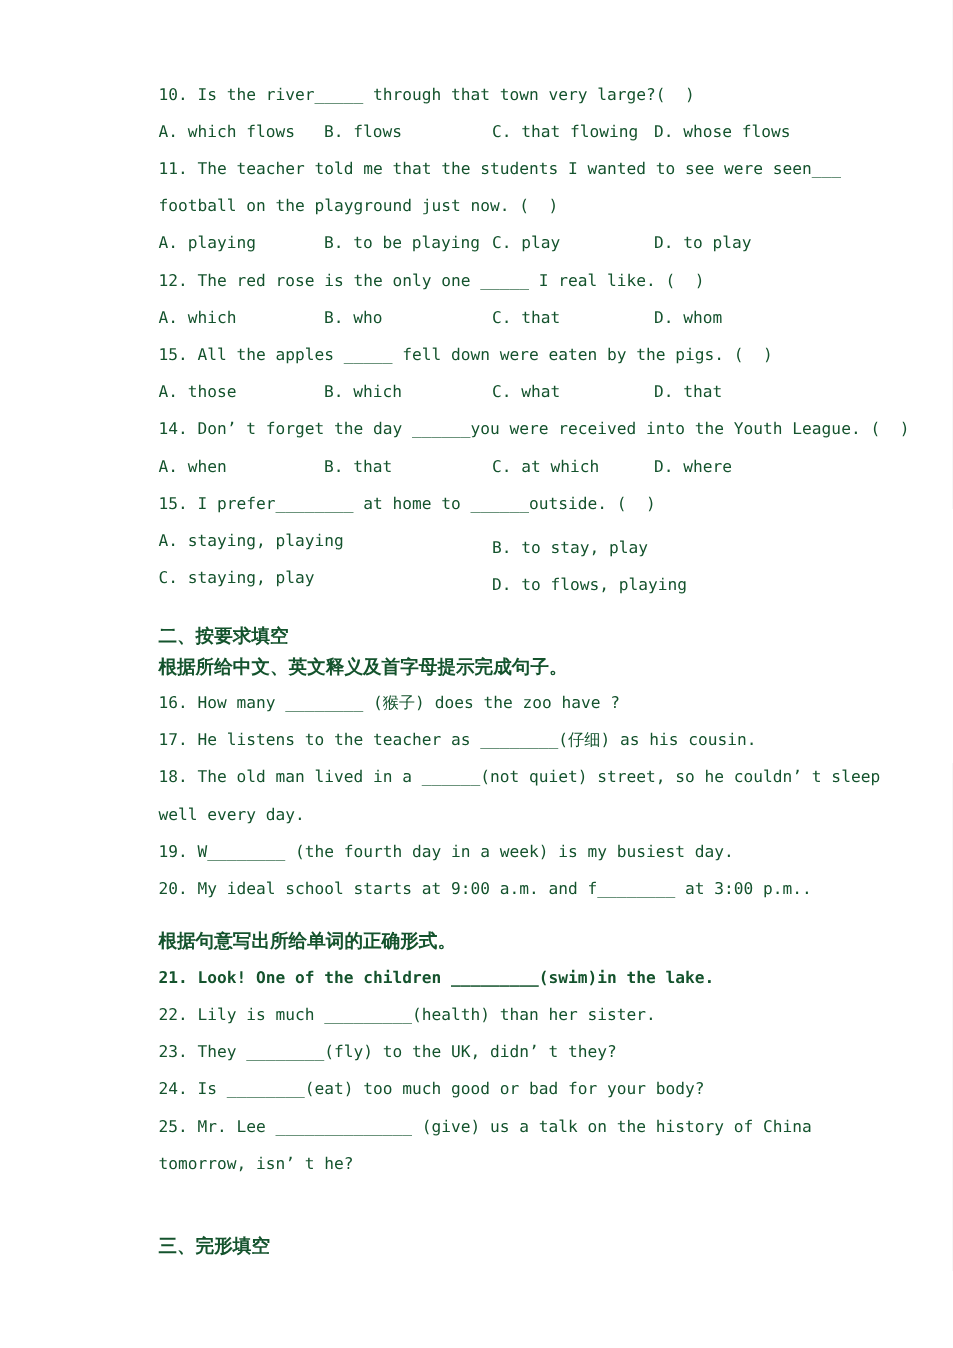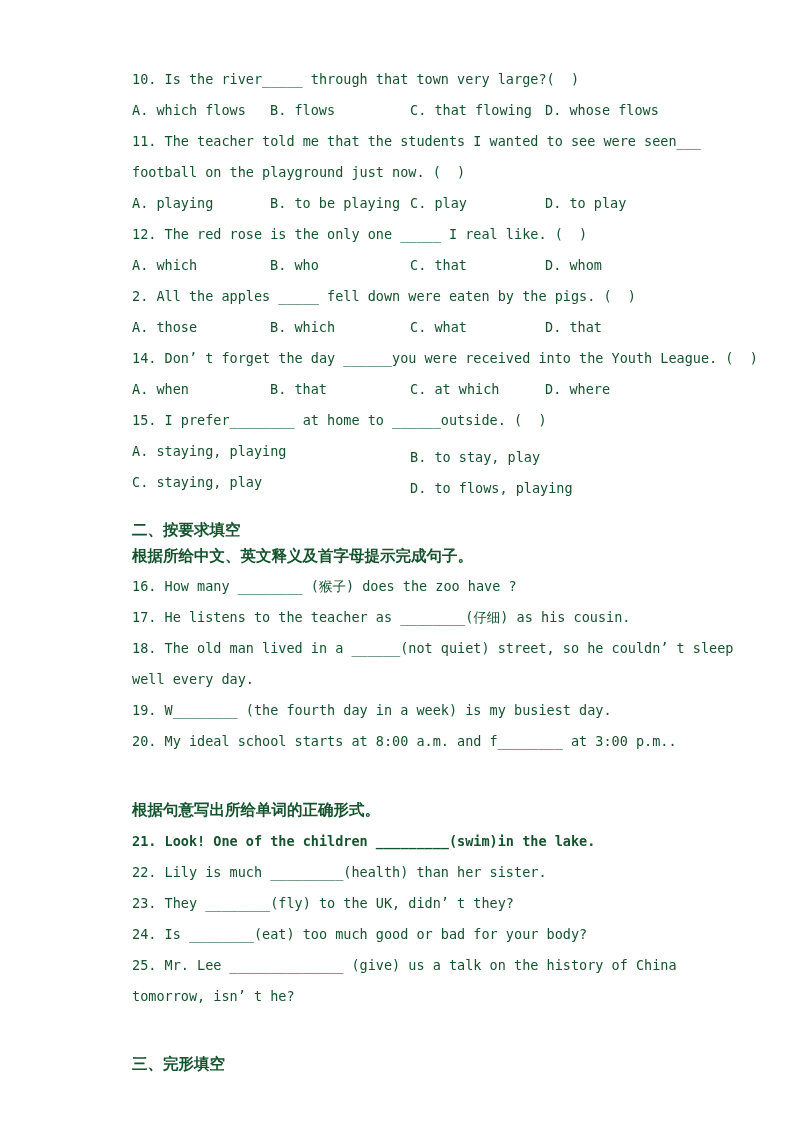--- a/index.html
+++ b/index.html
@@ -32,21 +32,21 @@
   .heading {
     font-family: "DejaVu Sans", "Liberation Sans", sans-serif;
     font-weight: bold;
     font-size: 15.5px;
     line-height: 26px;
     height: 26px;
     white-space: pre;
   }
   .mt-sec2 { margin-top: 19px; }
   .mt-item16 { margin-top: 2px; }
-  .mt-instr2 { margin-top: 40px; }
+  .mt-instr2 { margin-top: 14px; }
   .mt-item21 { margin-top: 3px; font-weight: bold; }
   .mt-sec3 { margin-top: 39px; }
 </style>
 </head>
 <body>
 
 <div class="page">
   <div class="content">
 
     <div class="line">10. Is the river_____ through that town very large?(  )</div>
@@ -67,21 +67,21 @@
     </div>
 
     <div class="line">12. The red rose is the only one _____ I real like. (  )</div>
     <div class="line opts4">
       <span class="c1">A. which</span>
       <span class="c2">B. who</span>
       <span class="c3">C. that</span>
       <span class="c4">D. whom</span>
     </div>
 
-    <div class="line">2. All the apples _____ fell down were eaten by the pigs. (  )</div>
+    <div class="line">15. All the apples _____ fell down were eaten by the pigs. (  )</div>
     <div class="line opts4">
       <span class="c1">A. those</span>
       <span class="c2">B. which</span>
       <span class="c3">C. what</span>
       <span class="c4">D. that</span>
     </div>
 
     <div class="line">14. Don’ t forget the day ______you were received into the Youth League. (  )</div>
     <div class="line opts4">
       <span class="c1">A. when</span>
@@ -101,21 +101,21 @@
     </div>
 
     <div class="heading mt-sec2">二、按要求填空</div>
     <div class="heading">根据所给中文、英文释义及首字母提示完成句子。</div>
 
     <div class="line mt-item16">16. How many ________ (猴子) does the zoo have ?</div>
     <div class="line">17. He listens to the teacher as ________(仔细) as his cousin.</div>
     <div class="line">18. The old man lived in a ______(not quiet) street, so he couldn’ t sleep</div>
     <div class="line">well every day.</div>
     <div class="line">19. W________ (the fourth day in a week) is my busiest day.</div>
-    <div class="line">20. My ideal school starts at 8:00 a.m. and f________ at 3:00 p.m..</div>
+    <div class="line">20. My ideal school starts at 9:00 a.m. and f________ at 3:00 p.m..</div>
 
     <div class="heading mt-instr2">根据句意写出所给单词的正确形式。</div>
 
     <div class="line mt-item21">21. Look! One of the children _________(swim)in the lake.</div>
     <div class="line">22. Lily is much _________(health) than her sister.</div>
     <div class="line">23. They ________(fly) to the UK, didn’ t they?</div>
     <div class="line">24. Is ________(eat) too much good or bad for your body?</div>
     <div class="line">25. Mr. Lee ______________ (give) us a talk on the history of China</div>
     <div class="line">tomorrow, isn’ t he?</div>
 

